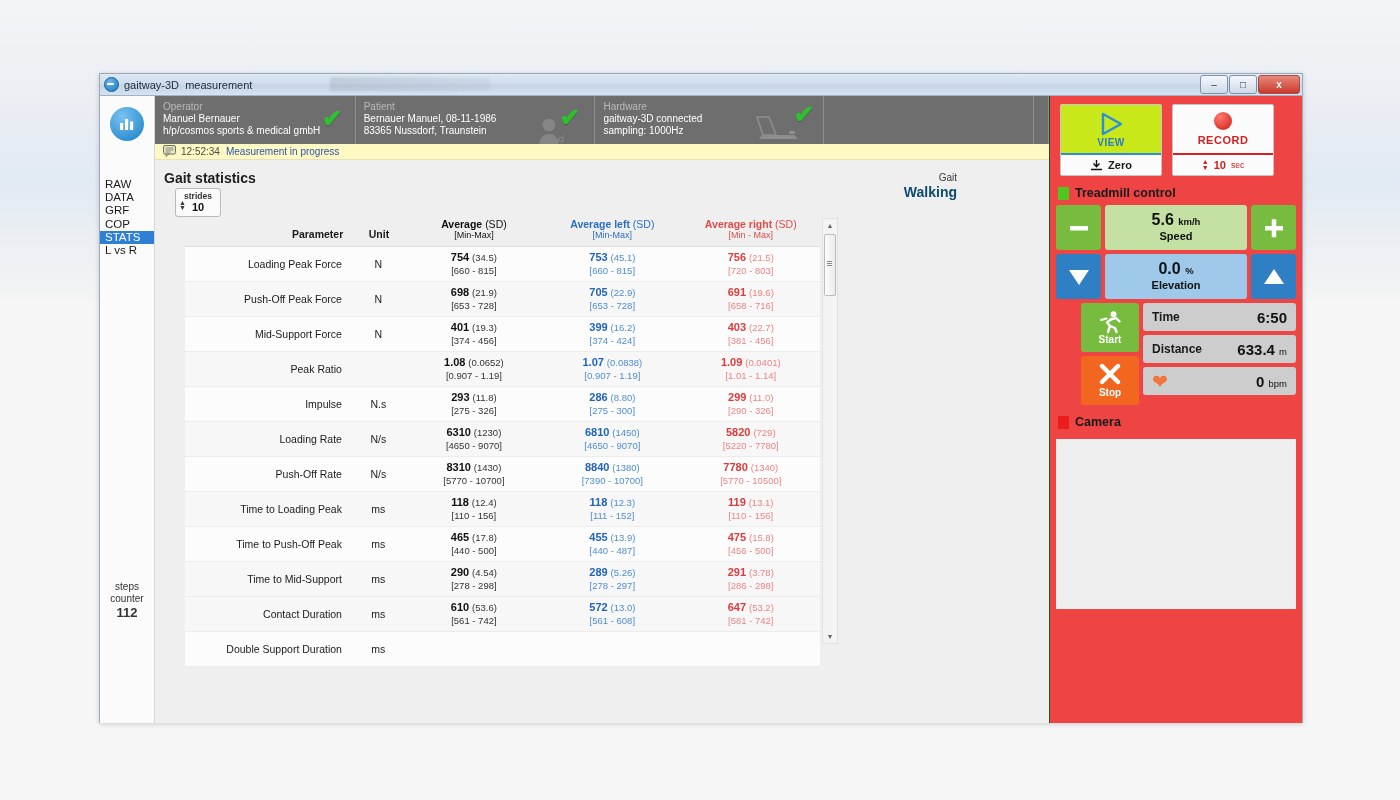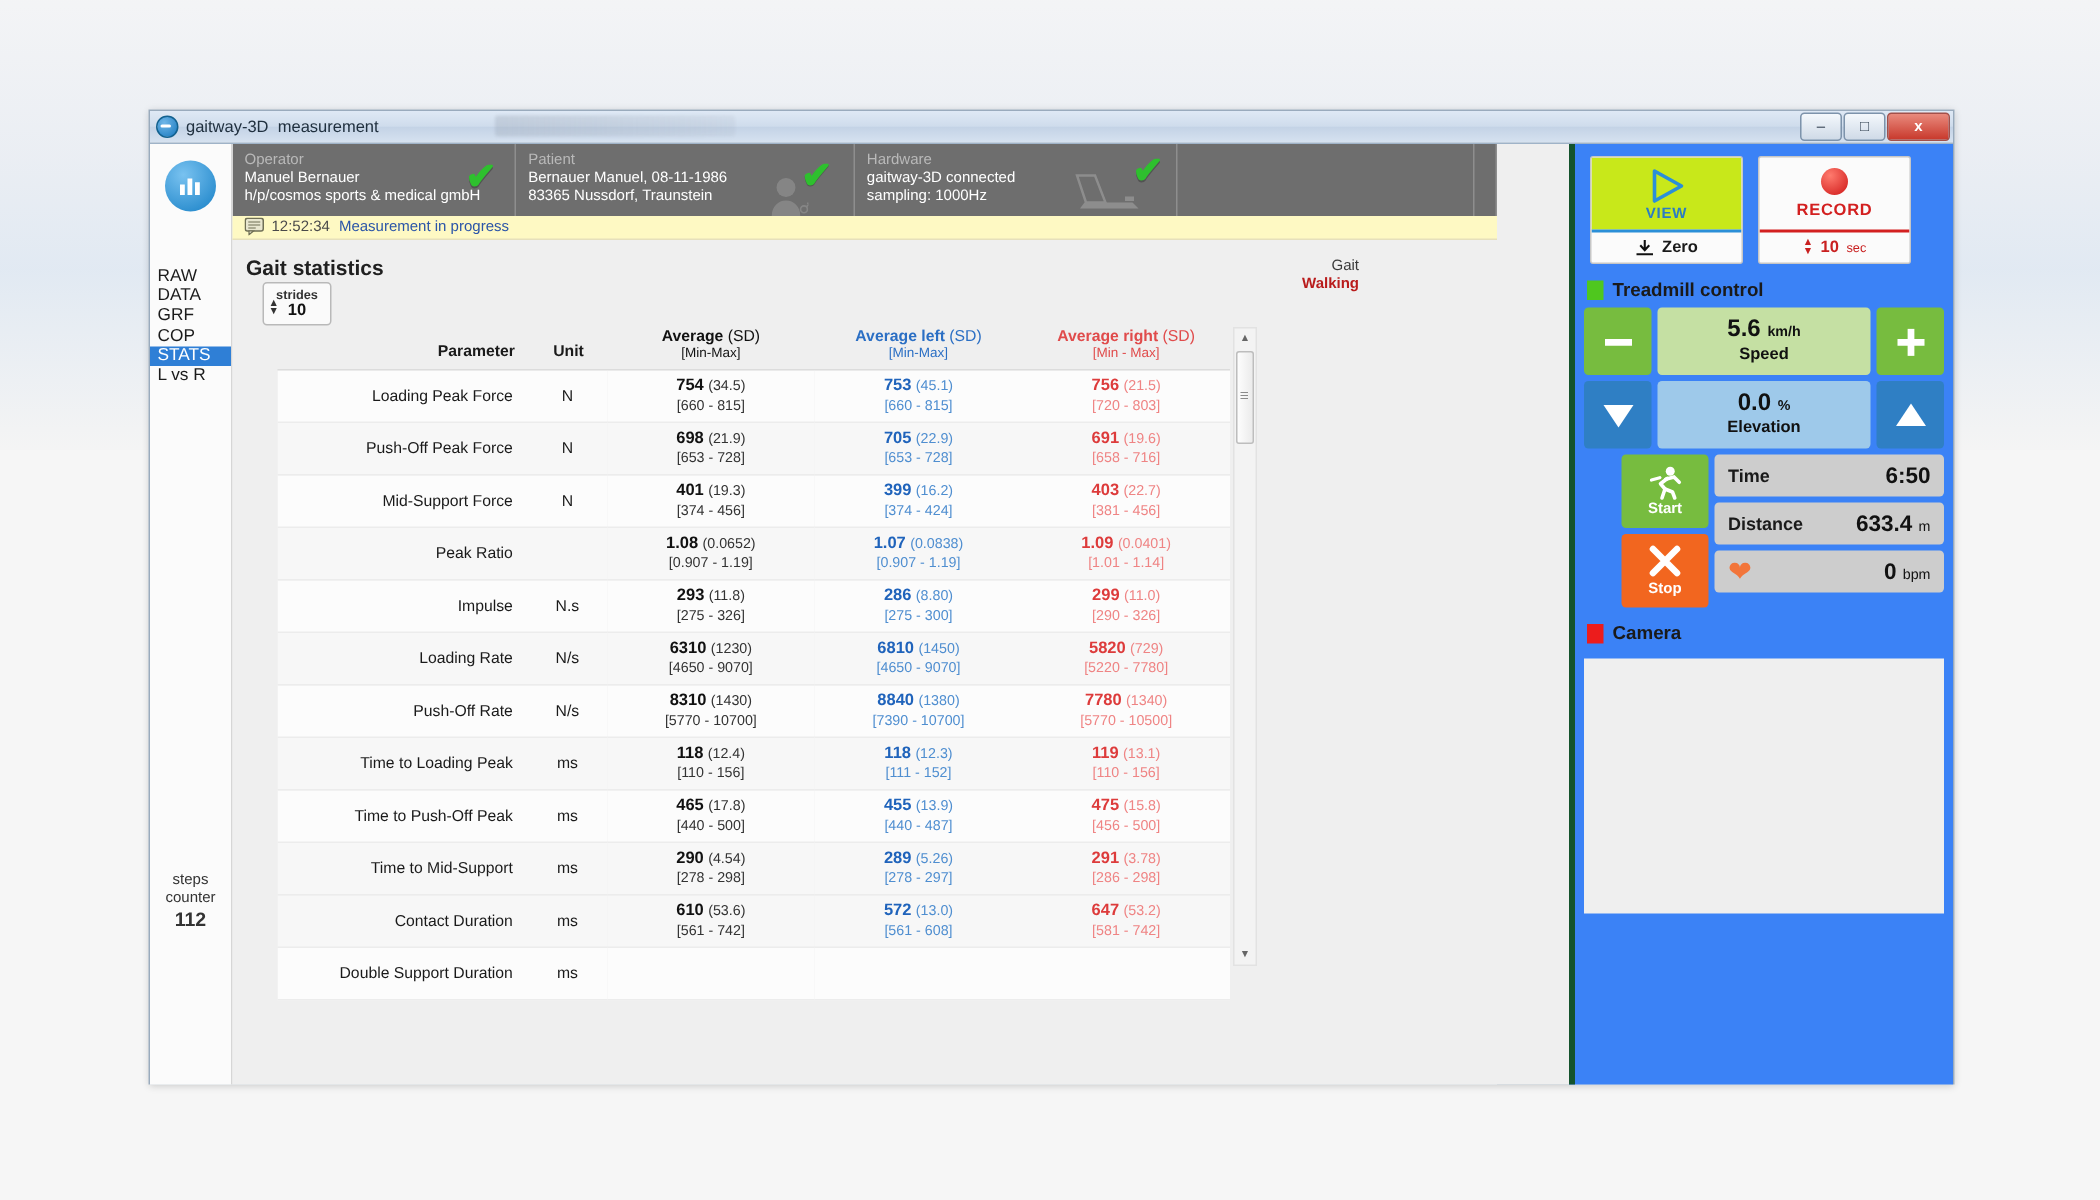--- a/index.html
+++ b/index.html
@@ -102,21 +102,21 @@
     height:15px;background:#fef9c3;border-bottom:1px solid #e6e0bb;
     display:flex;align-items:center;gap:6px;padding-left:26px;position:relative;
   }
   #alertbar .tstamp{font-size:10px;color:#4a4a4a;}
   #alertbar .msg{font-size:10px;color:#2b55a8;}
   .chat-icon{position:absolute;left:8px;top:1px;}
   #content{flex:1;background:#efefef;padding:8px 0 0 0;position:relative;overflow:hidden;}
   #pagetitle{font-size:14px;font-weight:bold;color:#202020;margin:2px 0 0 9px;}
   #gaitbox{position:absolute;right:92px;top:12px;text-align:right;}
   #gaitbox .gl{font-size:10px;color:#3a3a3a;}
-  #gaitbox .gv{font-size:10px;font-weight:bold;color:#b91c1c;margin-top:1px;}
+  #gaitbox .gv{font-size:14px;font-weight:bold;color:#0c4a6e;margin-top:1px;}
   #strides{
     position:absolute;left:20px;top:28px;width:44px;height:27px;
     background:#fafafa;border:1px solid #b9b9b9;border-radius:3px;
     text-align:center;
   }
   #strides .sl{font-size:8.5px;color:#333;margin-top:1.5px;font-weight:bold;}
   #strides .sv{font-size:11px;font-weight:bold;color:#111;margin-top:0px;}
   #strides .spin{
     position:absolute;left:3px;top:11px;line-height:5px;font-size:7px;color:#333;
   }
@@ -164,23 +164,22 @@
     position:absolute;left:1px;top:15px;width:10px;height:60px;
     background:linear-gradient(90deg,#fdfdfd,#ebebeb);
     border:1px solid #bdbdbd;border-radius:2px;
   }
   #sb-thumb:after{
     content:"";position:absolute;left:2px;top:26px;width:5px;height:6px;
     background:repeating-linear-gradient(180deg,#8a8a8a 0 1px,transparent 1px 2px);
   }
   
   #right{
-    width:240px;flex:none;background:#3b82f6;border-left:4px solid #14532d;
+    width:240px;flex:none;background:#ef4444;border-left:1px solid #14532d;
     padding:4px 6px 0 6px;
-    margin-left:48px;
   }
   .topbtns{display:flex;gap:10px;margin:4px 0 0 4px;}
   .bigbtn{
     width:100px;border:1px solid #c6c6c6;background:#fbfbfb;border-radius:2px;
     text-align:center;overflow:hidden;
   }
   .bigbtn .head{height:48px;display:flex;flex-direction:column;align-items:center;justify-content:center;}
   .bigbtn.view .head{background:#c8e81a;}
   .bigbtn.view .cap{font-size:10px;font-weight:bold;color:#2b7cc4;letter-spacing:.5px;}
   .bigbtn.rec .cap{font-size:11px;font-weight:bold;color:#d32020;letter-spacing:.5px;}

